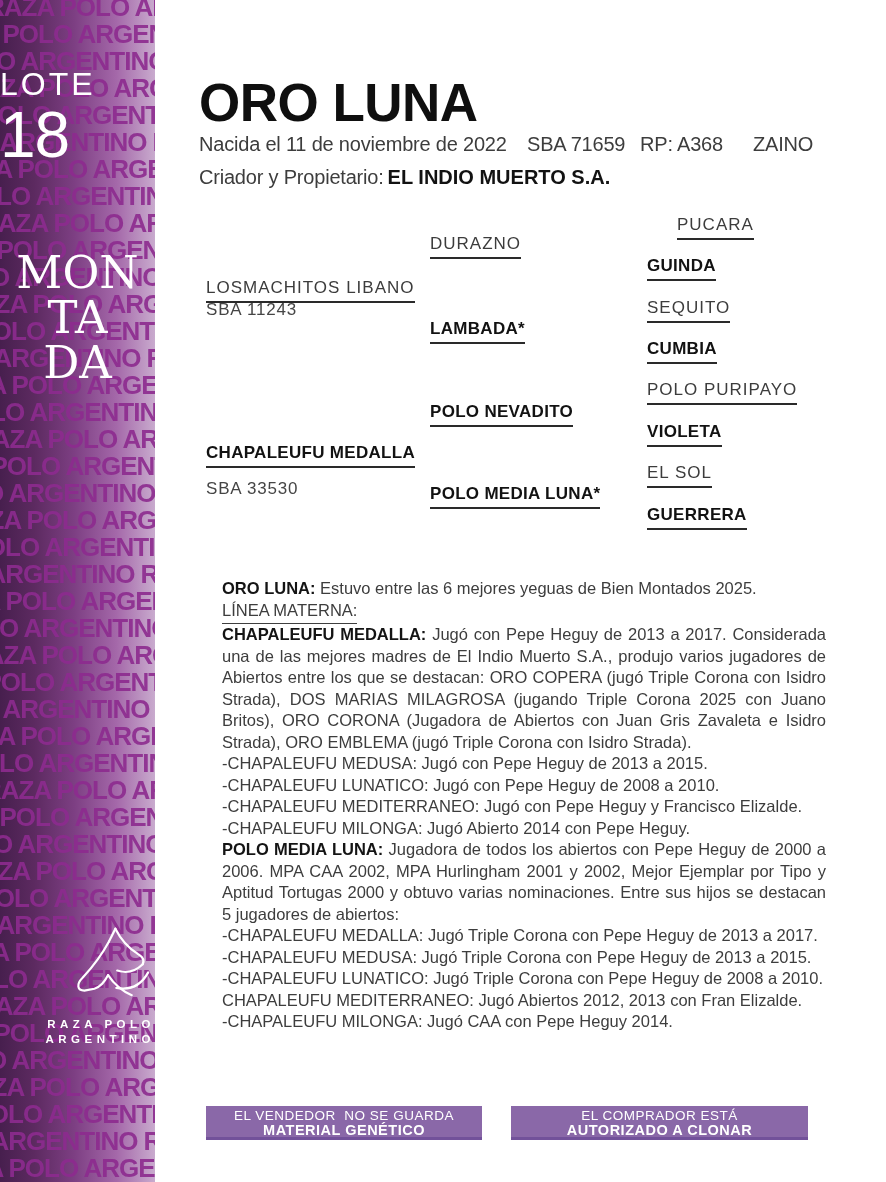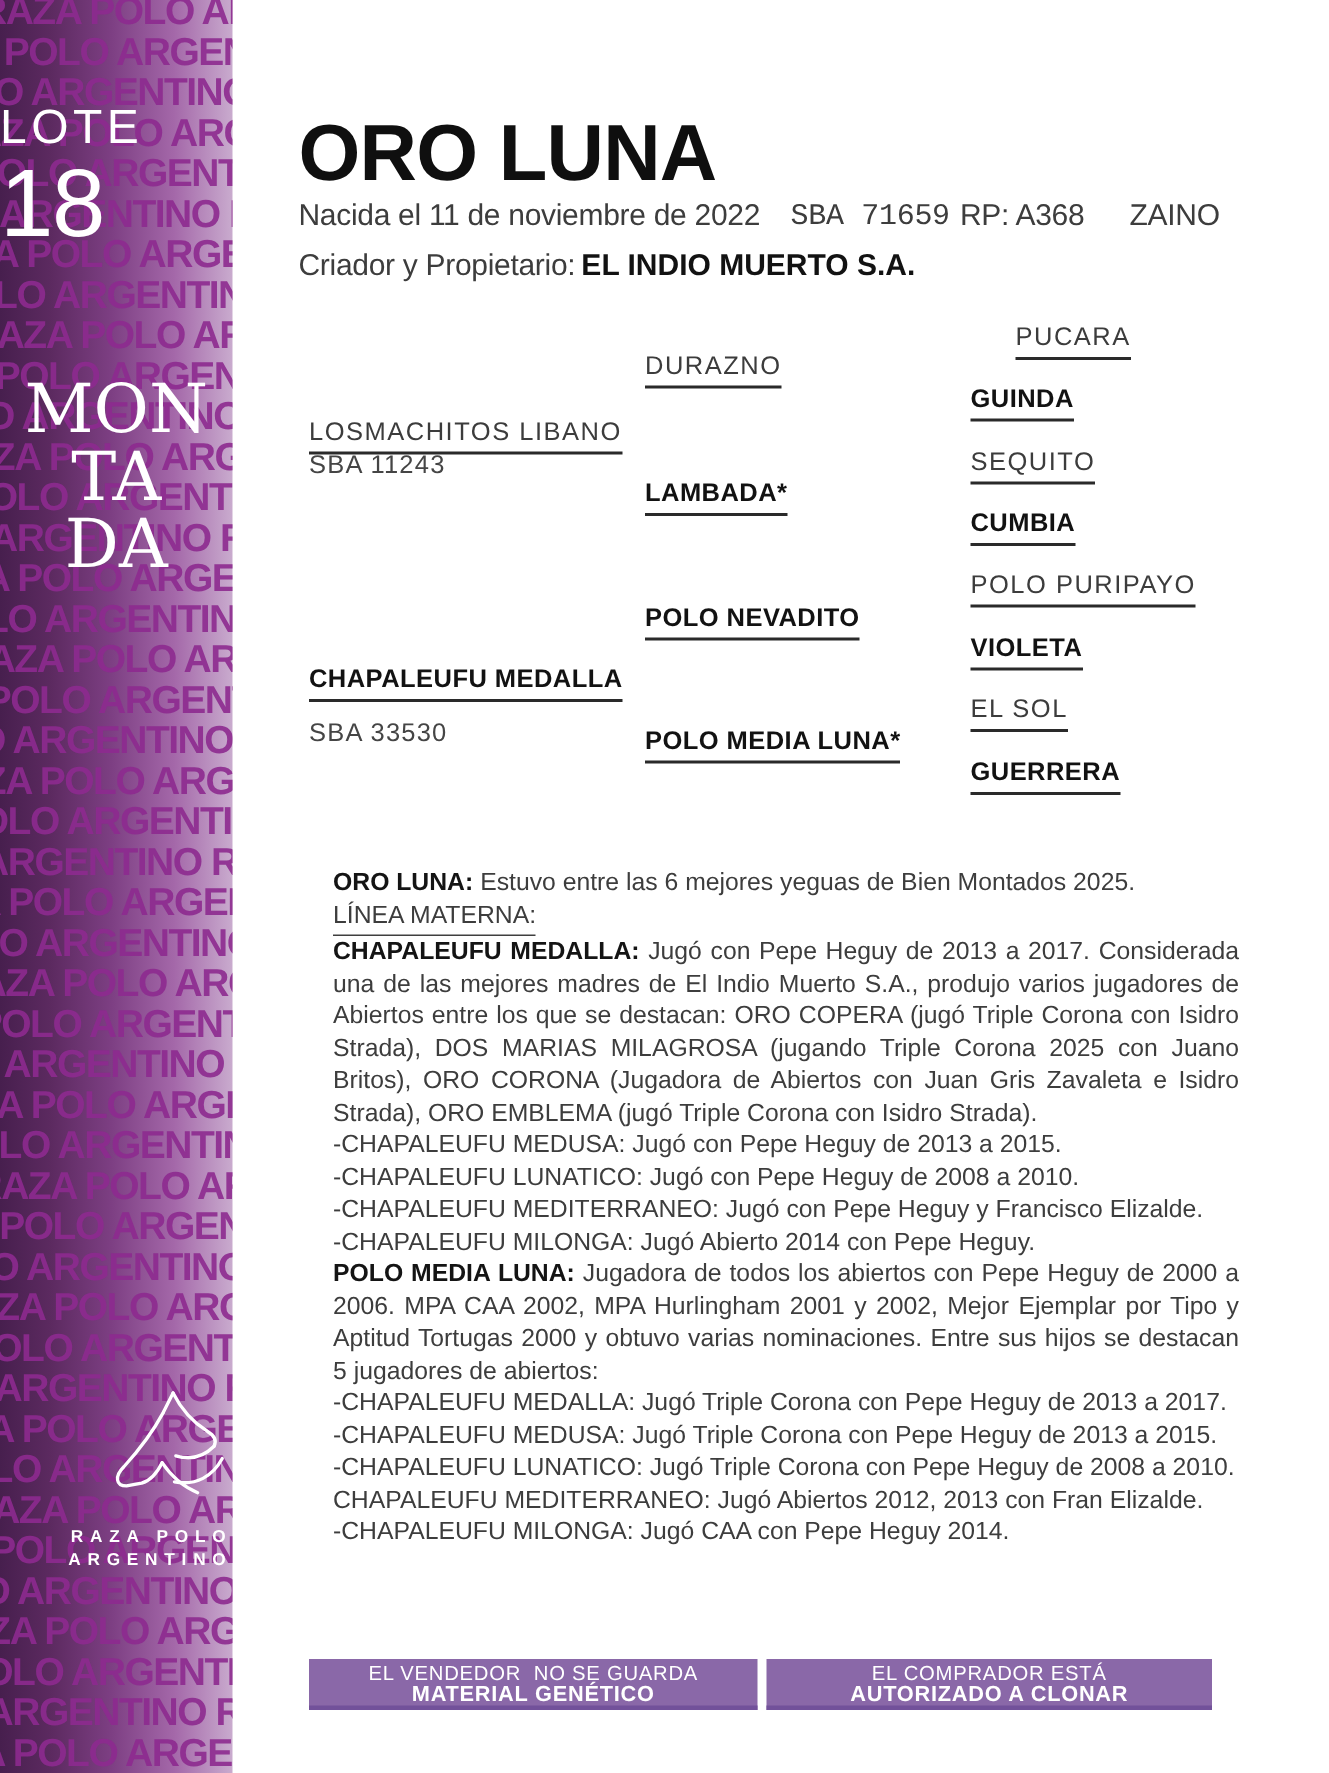--- a/index.html
+++ b/index.html
@@ -17,21 +17,21 @@
   .lote-num{font-size:64px;font-weight:400;line-height:56px;margin-top:4px;letter-spacing:-1px;}
   .brand{position:absolute;top:250px;left:0;width:155px;text-align:center;color:#fff;
          font-family:"DejaVu Serif",serif;font-size:45px;line-height:45px;}
   .horse{position:absolute;top:925px;left:0;width:155px;text-align:right;color:#fff;}
   .horse-caption{margin-top:6px;font-size:11.5px;font-weight:bold;letter-spacing:4.5px;line-height:15px;}
 
   
   .title{position:absolute;left:199px;top:72px;font-size:53px;font-weight:800;
          color:#0f0f0f;letter-spacing:-.5px;}
   .info{position:absolute;top:133px;font-size:20px;color:#3d3d3d;letter-spacing:-.2px;}
-  .i-birth{left:199px;} .i-sba{left:527px;font-family:Liberation Mono, monospace;} .i-rp{left:640px;} .i-coat{left:753px;}
+  .i-birth{left:199px;} .i-sba{left:527px;} .i-rp{left:640px;} .i-coat{left:753px;}
   .breeder{position:absolute;left:199px;top:166px;font-size:20px;color:#3d3d3d;letter-spacing:-.2px;}
   .breeder b{color:#121212;margin-left:4px;letter-spacing:0;}
 
   
   .pn{position:absolute;font-size:17px;white-space:nowrap;}
   .light{font-weight:400;color:#3c3c3c;letter-spacing:1px;}
   .boldn{font-weight:700;color:#121212;letter-spacing:.3px;}
   .u{display:inline-block;padding-bottom:3px;border-bottom:2px solid #2a2a2a;}
   .reg{position:absolute;font-size:17px;color:#454545;letter-spacing:.8px;white-space:nowrap;}
 
@@ -41,21 +41,21 @@
   .copy b{color:#141414;}
   .linea{margin:19px 0 0 0;}
   .u2{display:inline-block;border-bottom:1.5px solid #3f3f3f;padding-bottom:2px;}
   .copy p{margin:0;}
   .para{margin-top:24px;text-align:justify;}
   .mt{margin-top:17px;}
 
   
   .banner{position:absolute;top:1106px;height:29px;background:#8a68a8;
           border-bottom:3px solid #72519a;color:#fff;text-align:center;padding-top:2px;}
-  .banner-left{left:206px;width:299px;}
+  .banner-left{left:206px;width:276px;}
   .banner-right{left:511px;width:297px;}
   .b1{font-size:13.5px;line-height:15px;letter-spacing:.5px;white-space:pre;}
   .b2{font-size:14.5px;line-height:15px;font-weight:bold;letter-spacing:.5px;}
 </style>
 </head>
 <body>
 
 <div class="page">
 
   <div class="sidebar">

